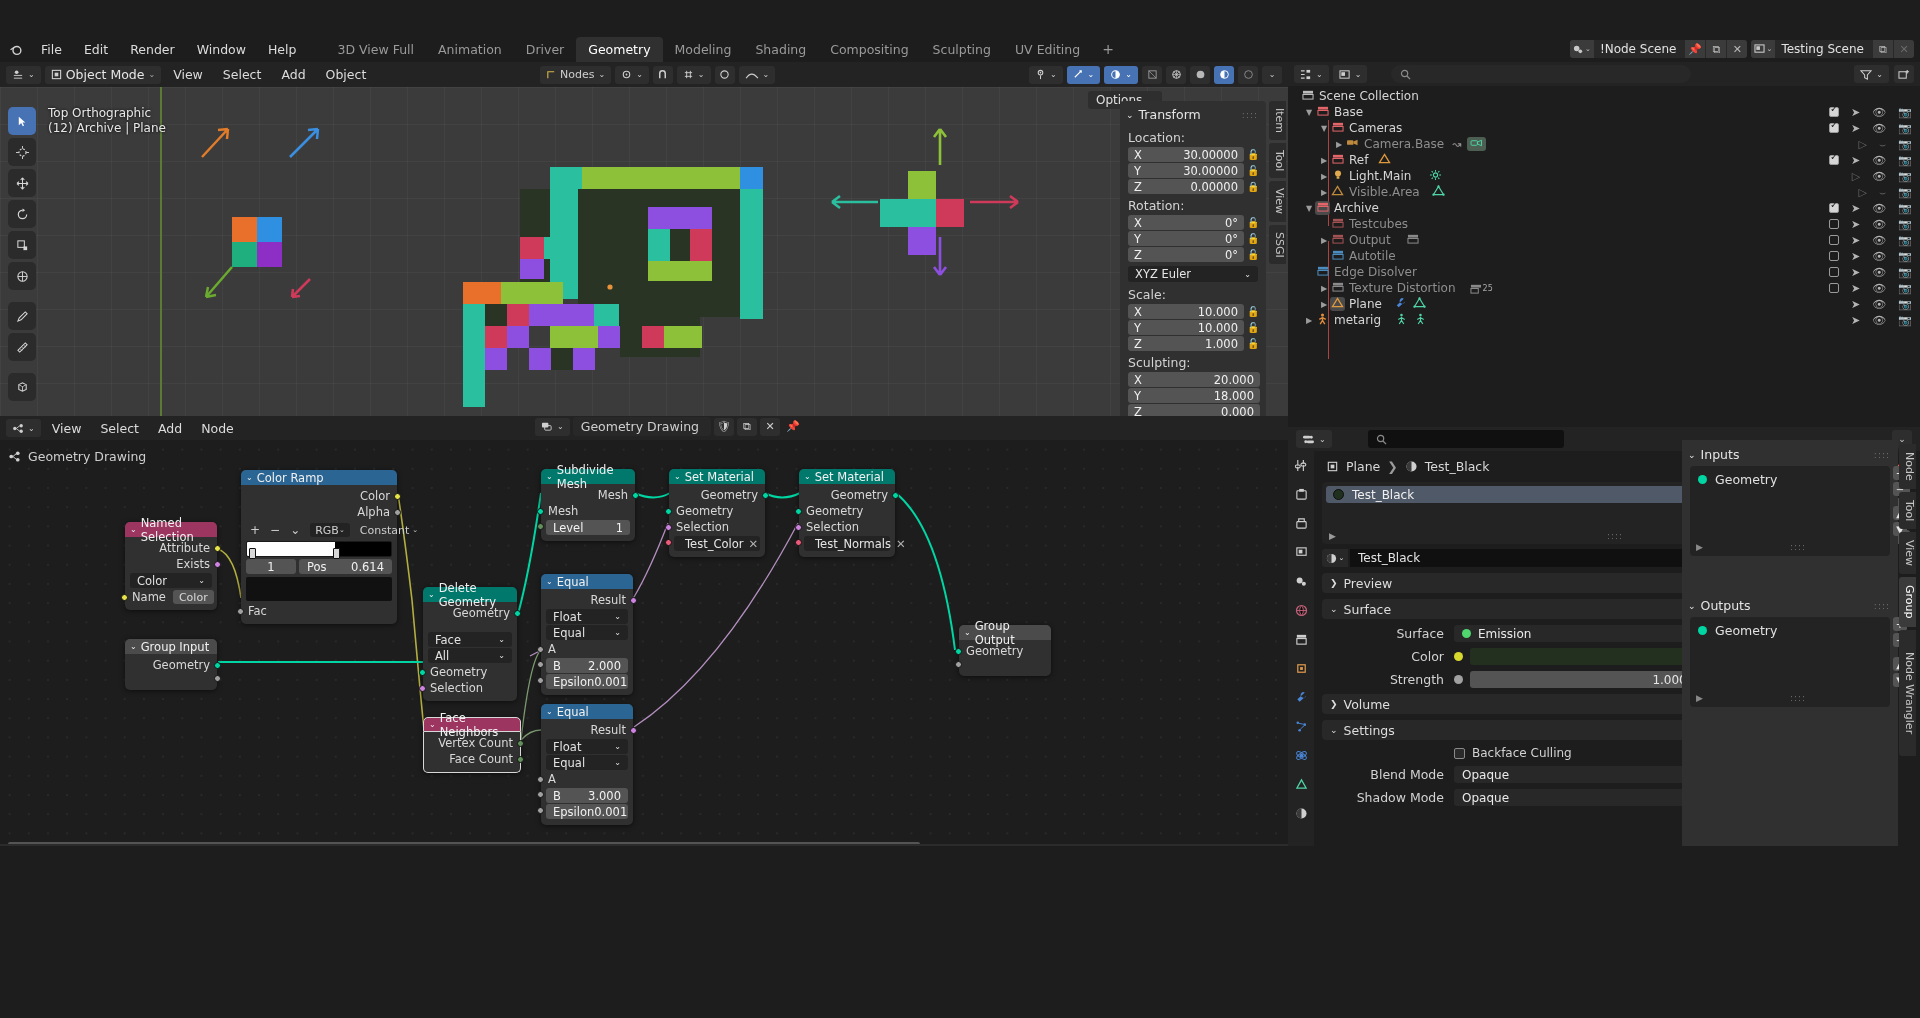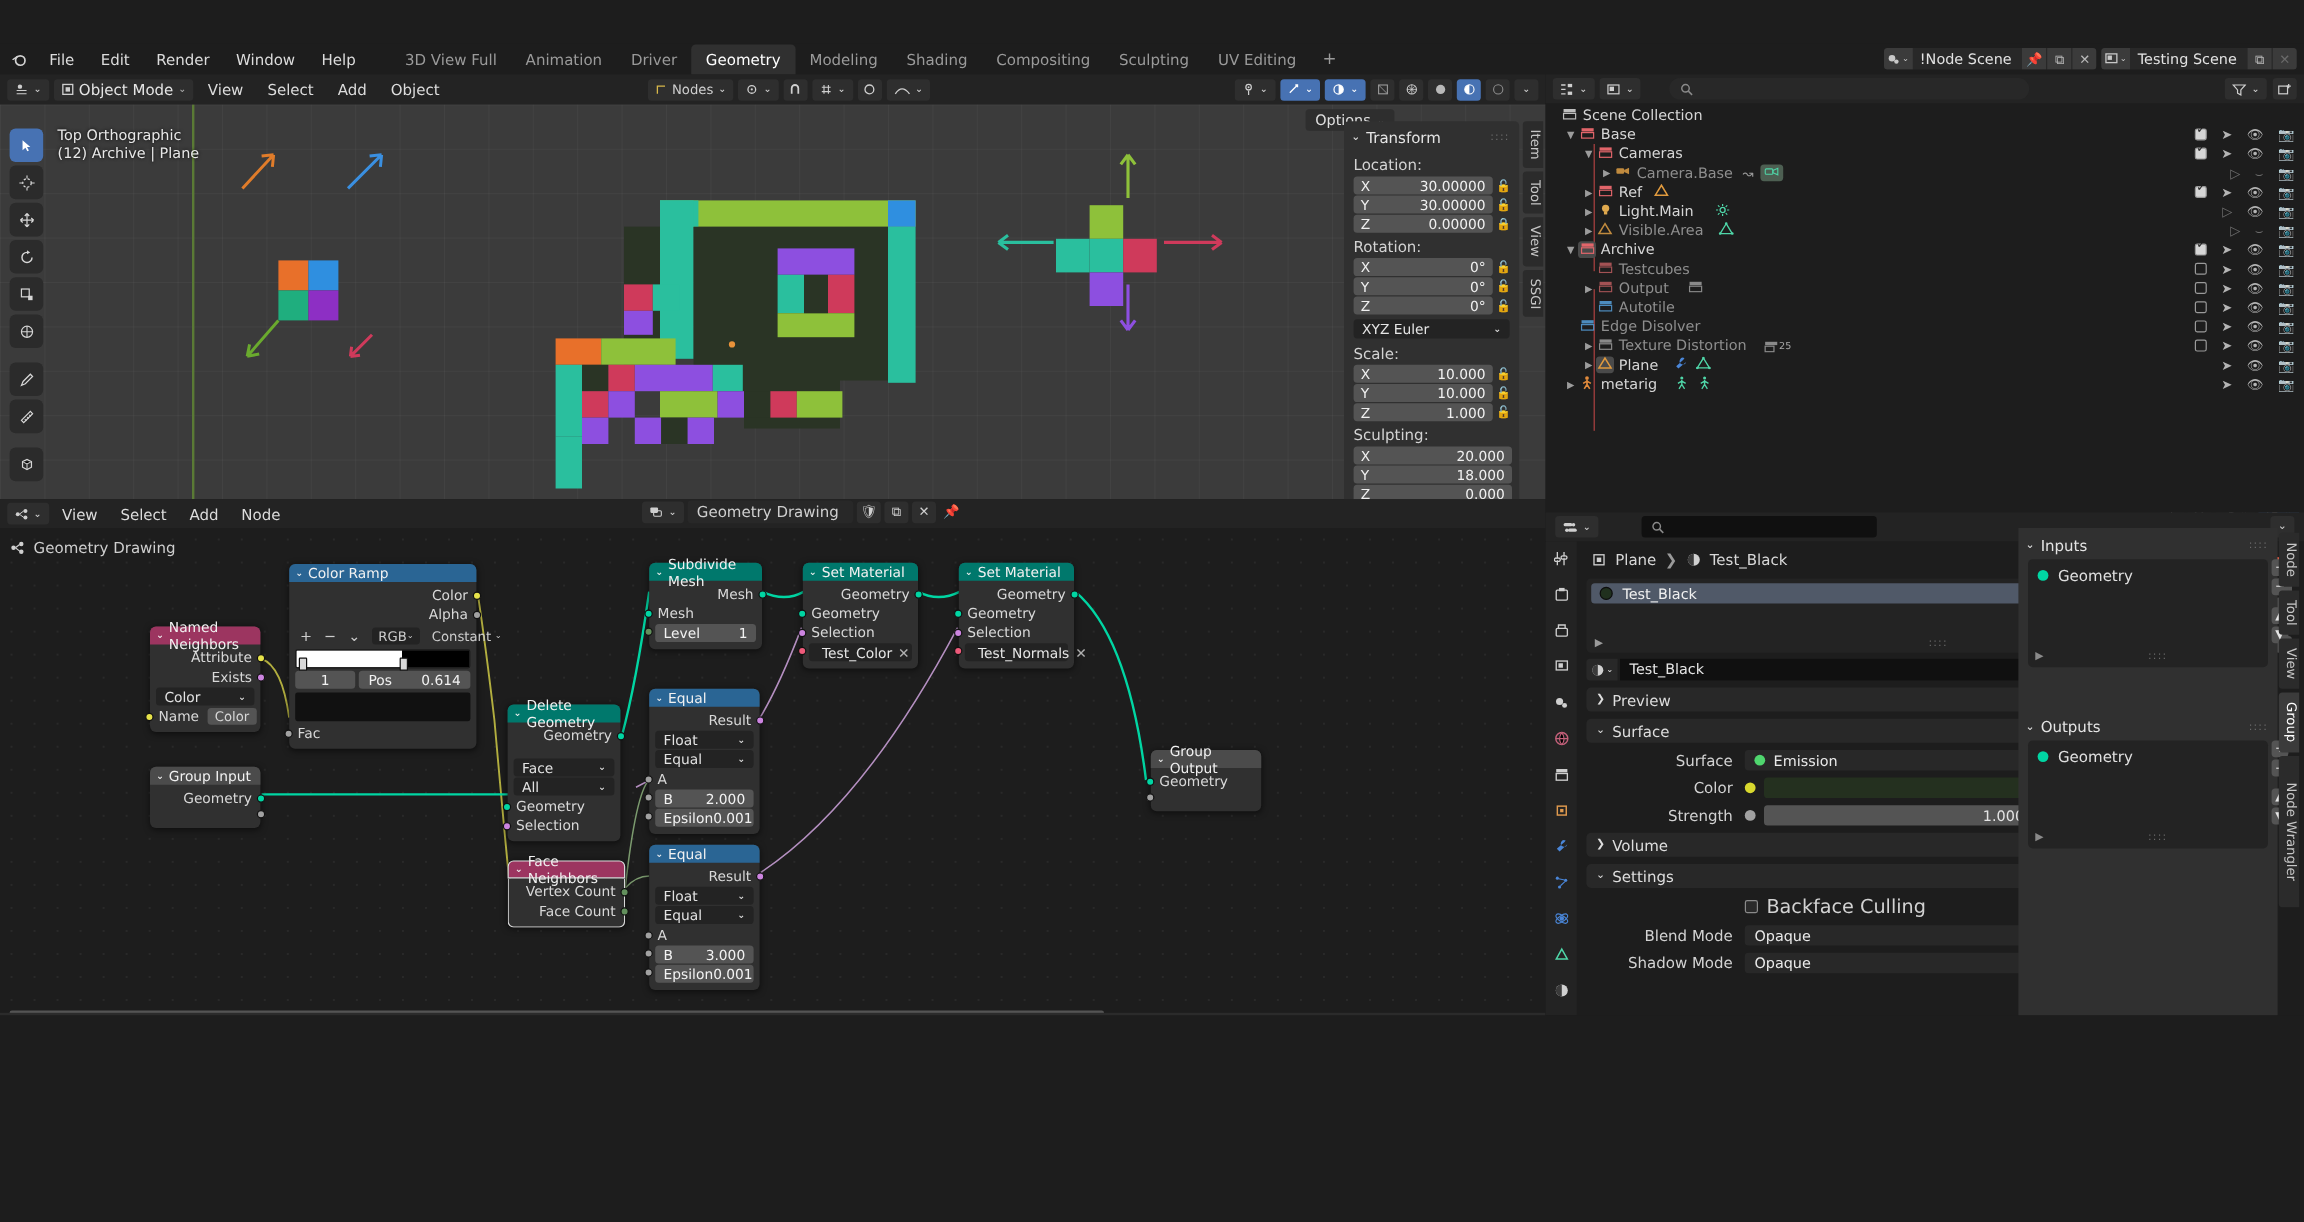--- a/index.html
+++ b/index.html
@@ -720,21 +720,21 @@
       <path d="M634 157 Q650 130 668 83" stroke="#b48fc0" stroke-width="1.3" fill="none"></path>
       <path d="M634 287 Q720 230 798 83" stroke="#b48fc0" stroke-width="1.3" fill="none"></path>
       <path d="M634 157 Q600 180 530 216" stroke="#b48fc0" stroke-width="1.3" fill="none"></path>
       <path d="M521 300 Q530 290 541 290" stroke="#7b9a6e" stroke-width="1.3" fill="none"></path>
       <path d="M521 300 Q530 220 541 210" stroke="#7b9a6e" stroke-width="1.3" fill="none"></path>
     </svg>
 
     <div class="node" style="left:125px;top:82px;width:92px;">
       <div class="nhead" style="background:#9c3560;">
           <span style="font-size:8px;">⌄</span>
-          <span>Named Neighbors</span>
+          <span>Named Selection</span>
         </div>
       <div class="nbody">
         <div class="nrow out">
             <span>Attribute</span>
             <span class="sock r col"></span>
           </div>
         <div class="nrow out">
             <span>Exists</span>
             <span class="sock r bool"></span>
           </div>
@@ -1581,21 +1581,21 @@
 
         <div class="panel-hdr">
           <span style="font-size:9px;">⌄</span>
           <span>Settings</span>
         </div>
 
         <div class="prow">
           <div class="lbl" style="width:132px;"></div>
           <div style="flex:1;display:flex;align-items:center;gap:7px;">
             <span style="width:11px;height:11px;border:1px solid #8a8a8a;border-radius:2px;background:#2a2a2a;display:inline-block;"></span>
-            <span style="font-size:16px;color:#d2d2d2;">Backface Culling</span>
+            <span style="font-size:12px;color:#d2d2d2;">Backface Culling</span>
           </div>
         </div>
 
         <div class="prow">
           <div class="lbl">Blend Mode</div>
           <div class="val">
             <span>Opaque</span>
             <span style="margin-left:auto;font-size:8px;">⌄</span>
           </div>
         </div>

